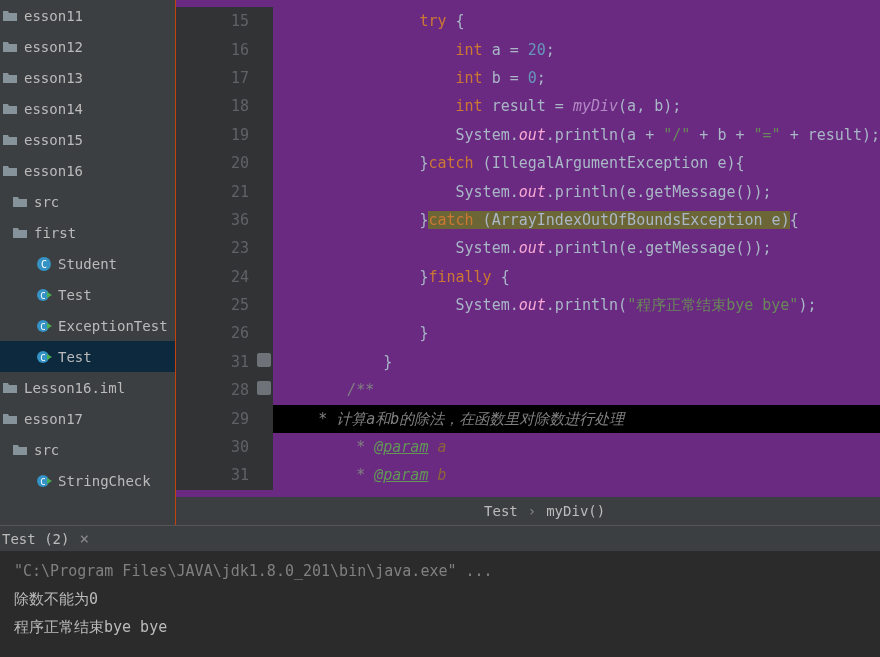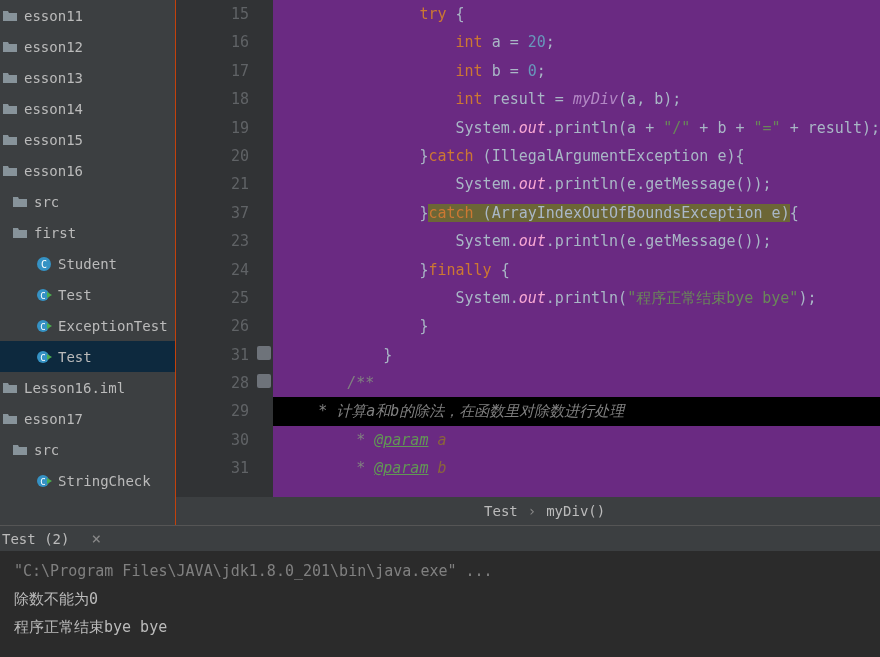--- a/index.html
+++ b/index.html
@@ -51,20 +51,21 @@
   flex: 1;
   display: flex;
   flex-direction: column;
   background: #2b2b2b;
 }
 .editor {
   flex: 1;
   display: flex;
   background: #6a2a82;
   overflow: hidden;
+  align-items: center;
 }
 .gutter {
   width: 97px;
   background: #313335;
   color: #606366;
   text-align: right;
   padding-right: 24px;
   font-family: Consolas, monospace;
   font-size: 15px;
   line-height: 28.4px;
@@ -125,21 +126,20 @@
 .bc-sep { margin: 0 10px; color: #888; }
 
 .console-tab {
   height: 26px;
   background: #3c3f41;
   display: flex;
   align-items: center;
   color: #bbbbbb;
   padding-left: 2px;
   border-top: 1px solid #555;
-  gap: 12px;
 }
 .close-x {
   margin-left: 10px;
   color: #888;
   cursor: pointer;
   font-size: 16px;
 }
 .console {
   background: #2b2b2b;
   color: #bbbbbb;
@@ -265,21 +265,21 @@
   <div class="editor-wrap">
     <div class="editor">
       <div class="gutter" id="gutter">
         <div class="ln">15</div>
           <div class="ln">16</div>
           <div class="ln">17</div>
           <div class="ln">18</div>
           <div class="ln">19</div>
           <div class="ln">20</div>
           <div class="ln">21</div>
-          <div class="ln">37</div>
+          <div class="ln">36</div>
           <div class="ln">23</div>
           <div class="ln">24</div>
           <div class="ln">25</div>
           <div class="ln">26</div>
           <div class="ln">31</div>
           <div class="ln">28</div>
           <div class="ln">29</div>
           <div class="ln">30</div>
           <div class="ln">31</div>
           <div class="fold" style="top:346px;"></div>

